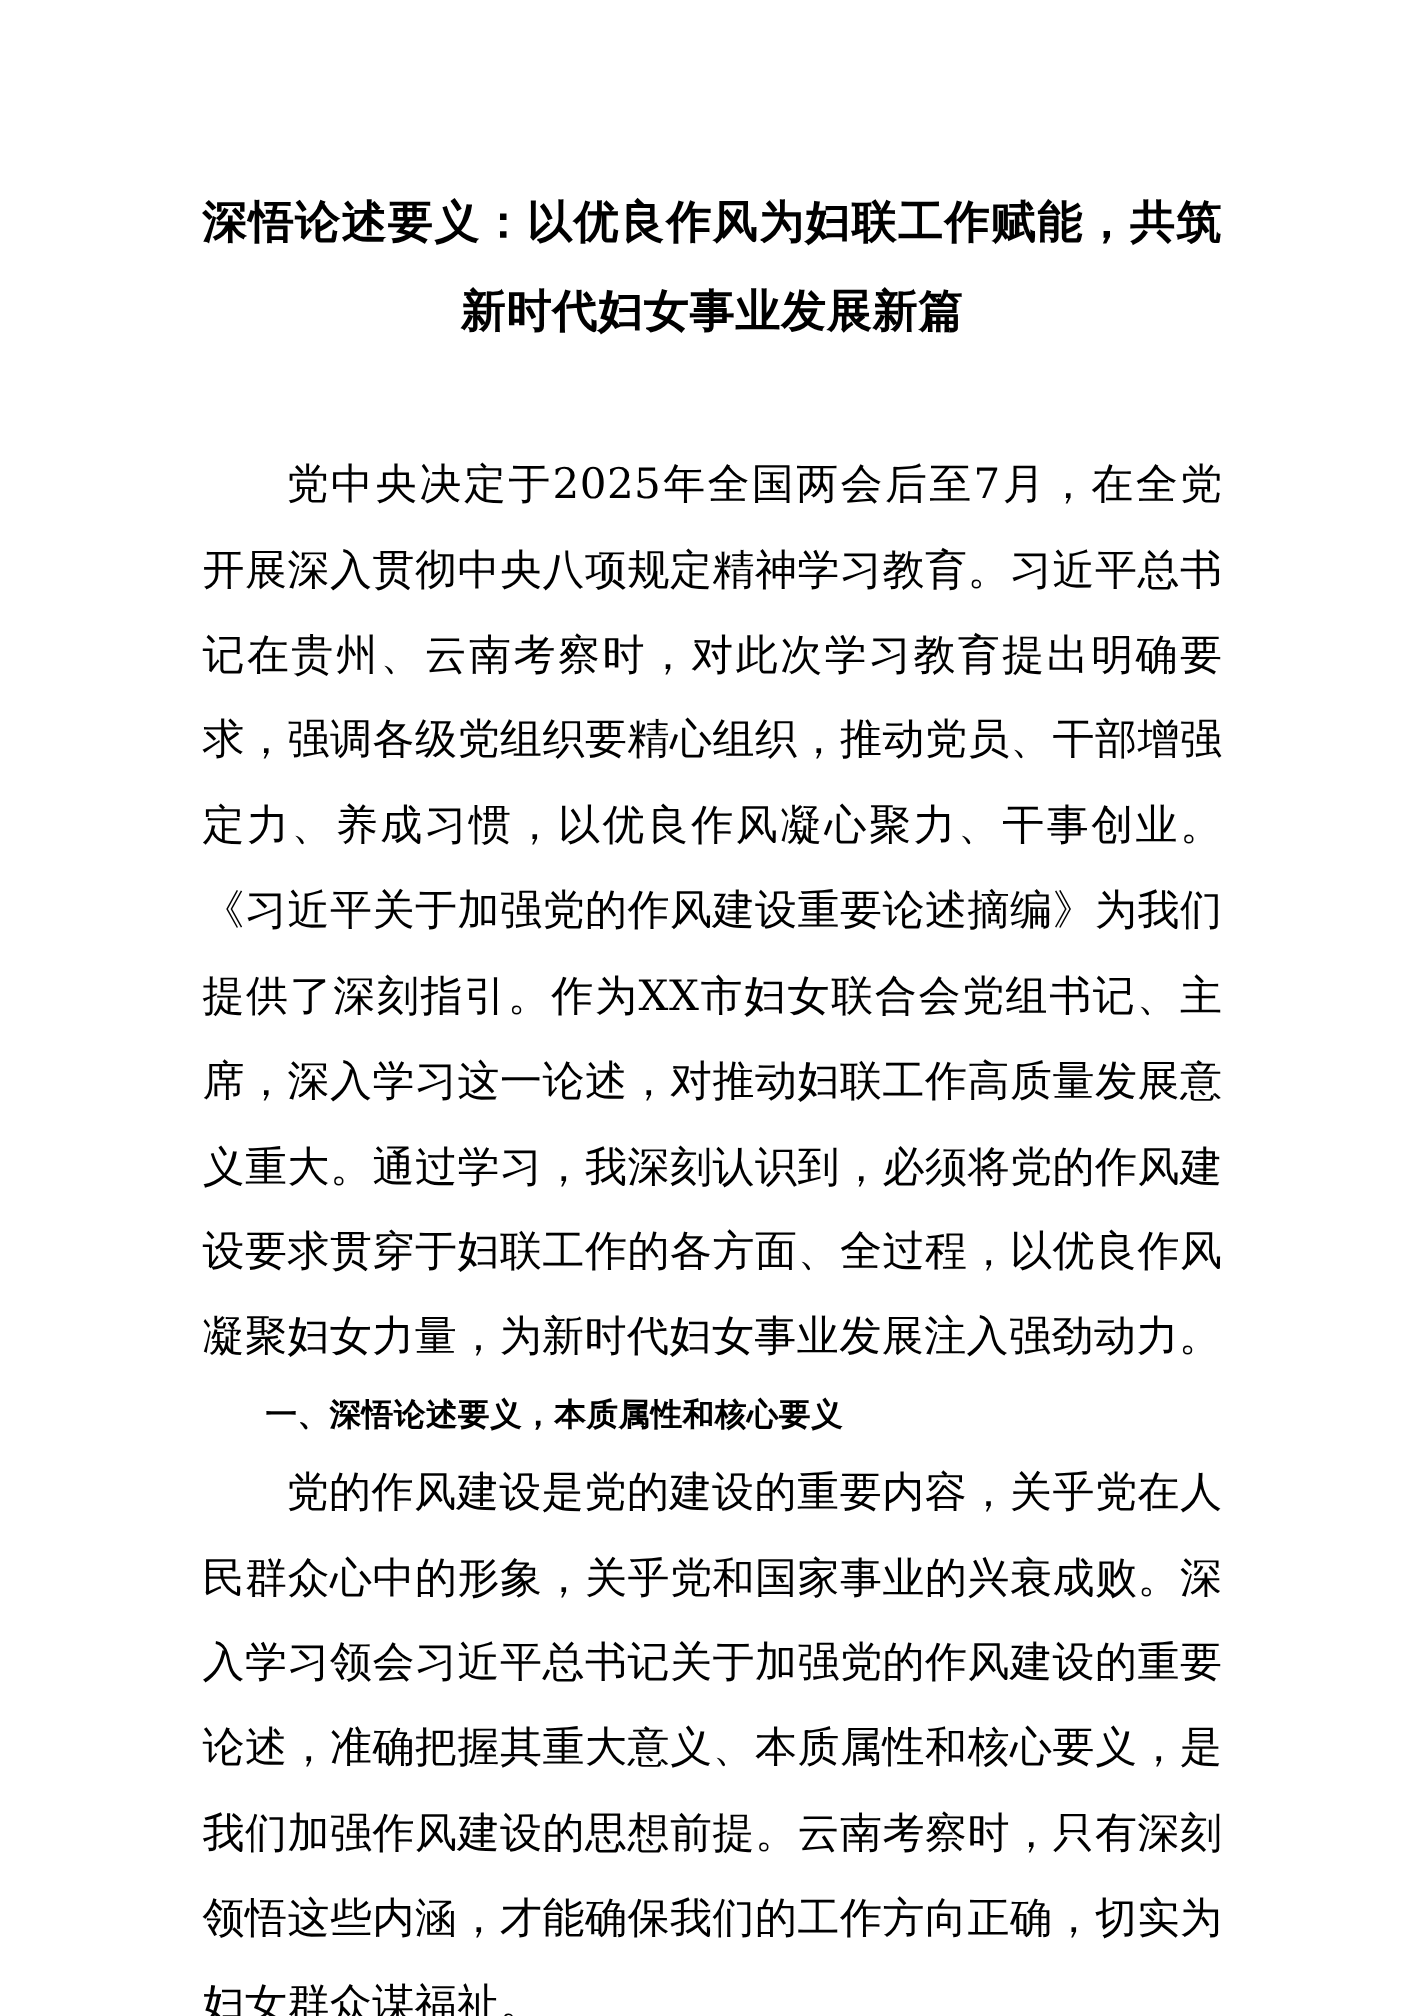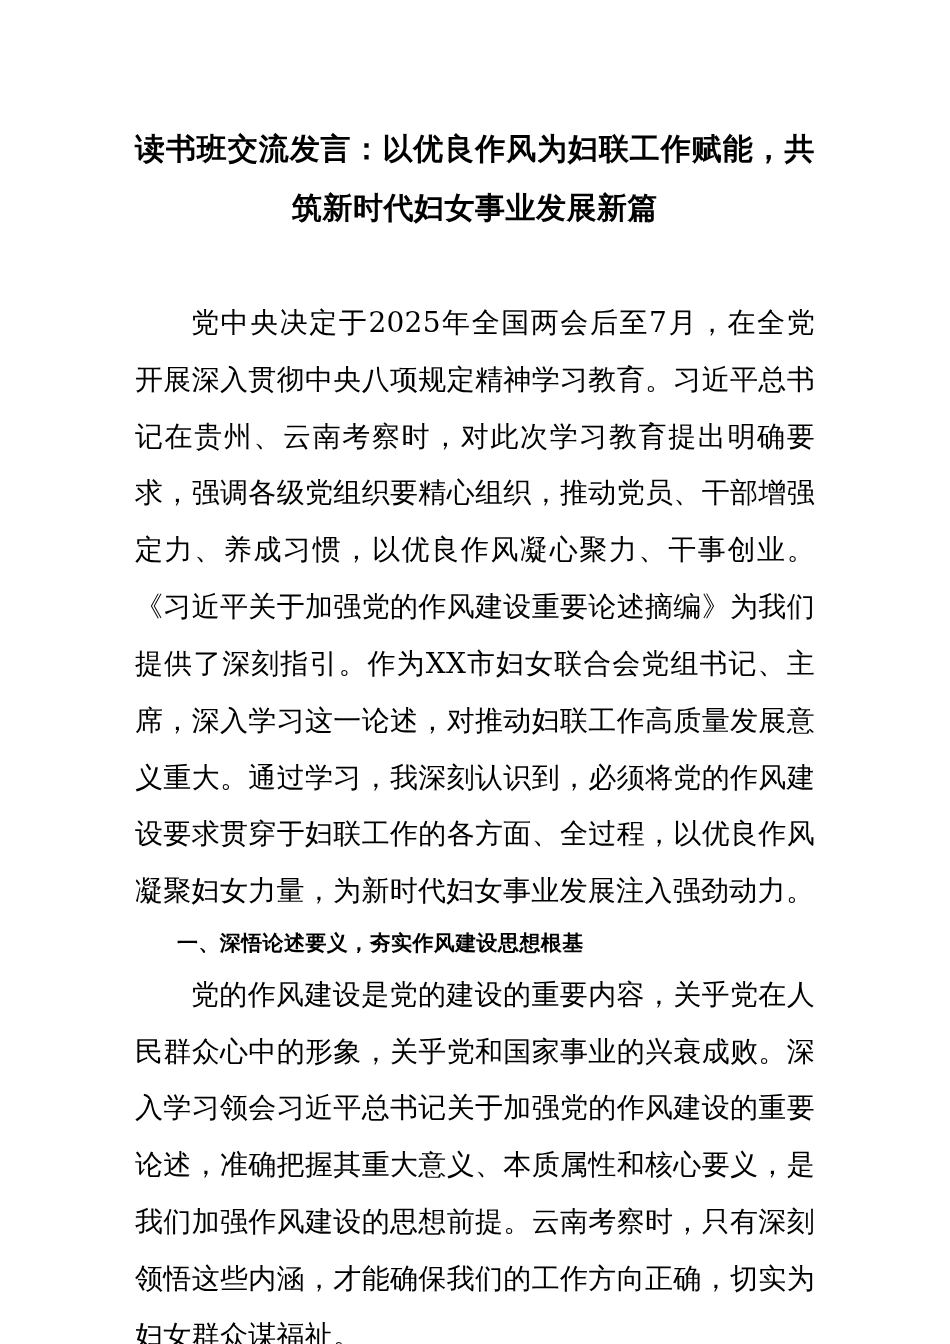--- a/index.html
+++ b/index.html
@@ -46,21 +46,21 @@
     font-weight: bold;
     font-size: 21px;
     letter-spacing: 0.4px;
   }
 </style>
 </head>
 <body>
 
 <div class="page">
 
-  <h1 class="doc-title">读书班交流发言：以优良作风为妇联工作赋能，共筑新时代妇女事业发展新篇</h1>
+  <h1 class="doc-title">深悟论述要义：以优良作风为妇联工作赋能，共筑新时代妇女事业发展新篇</h1>
 
   <p class="para">党中央决定于2025年全国两会后至7月，在全党开展深入贯彻中央八项规定精神学习教育。习近平总书记在贵州、云南考察时，对此次学习教育提出明确要求，强调各级党组织要精心组织，推动党员、干部增强定力、养成习惯，以优良作风凝心聚力、干事创业。《习近平关于加强党的作风建设重要论述摘编》为我们提供了深刻指引。作为XX市妇女联合会党组书记、主席，深入学习这一论述，对推动妇联工作高质量发展意义重大。通过学习，我深刻认识到，必须将党的作风建设要求贯穿于妇联工作的各方面、全过程，以优良作风凝聚妇女力量，为新时代妇女事业发展注入强劲动力。</p>
 
-  <p class="para heading">一、深悟论述要义，夯实作风建设思想根基</p>
+  <p class="para heading">一、深悟论述要义，本质属性和核心要义</p>
 
   <p class="para">党的作风建设是党的建设的重要内容，关乎党在人民群众心中的形象，关乎党和国家事业的兴衰成败。深入学习领会习近平总书记关于加强党的作风建设的重要论述，准确把握其重大意义、本质属性和核心要义，是我们加强作风建设的思想前提。云南考察时，只有深刻领悟这些内涵，才能确保我们的工作方向正确，切实为妇女群众谋福祉。</p>
 
 </div>
 
 </body></html>

